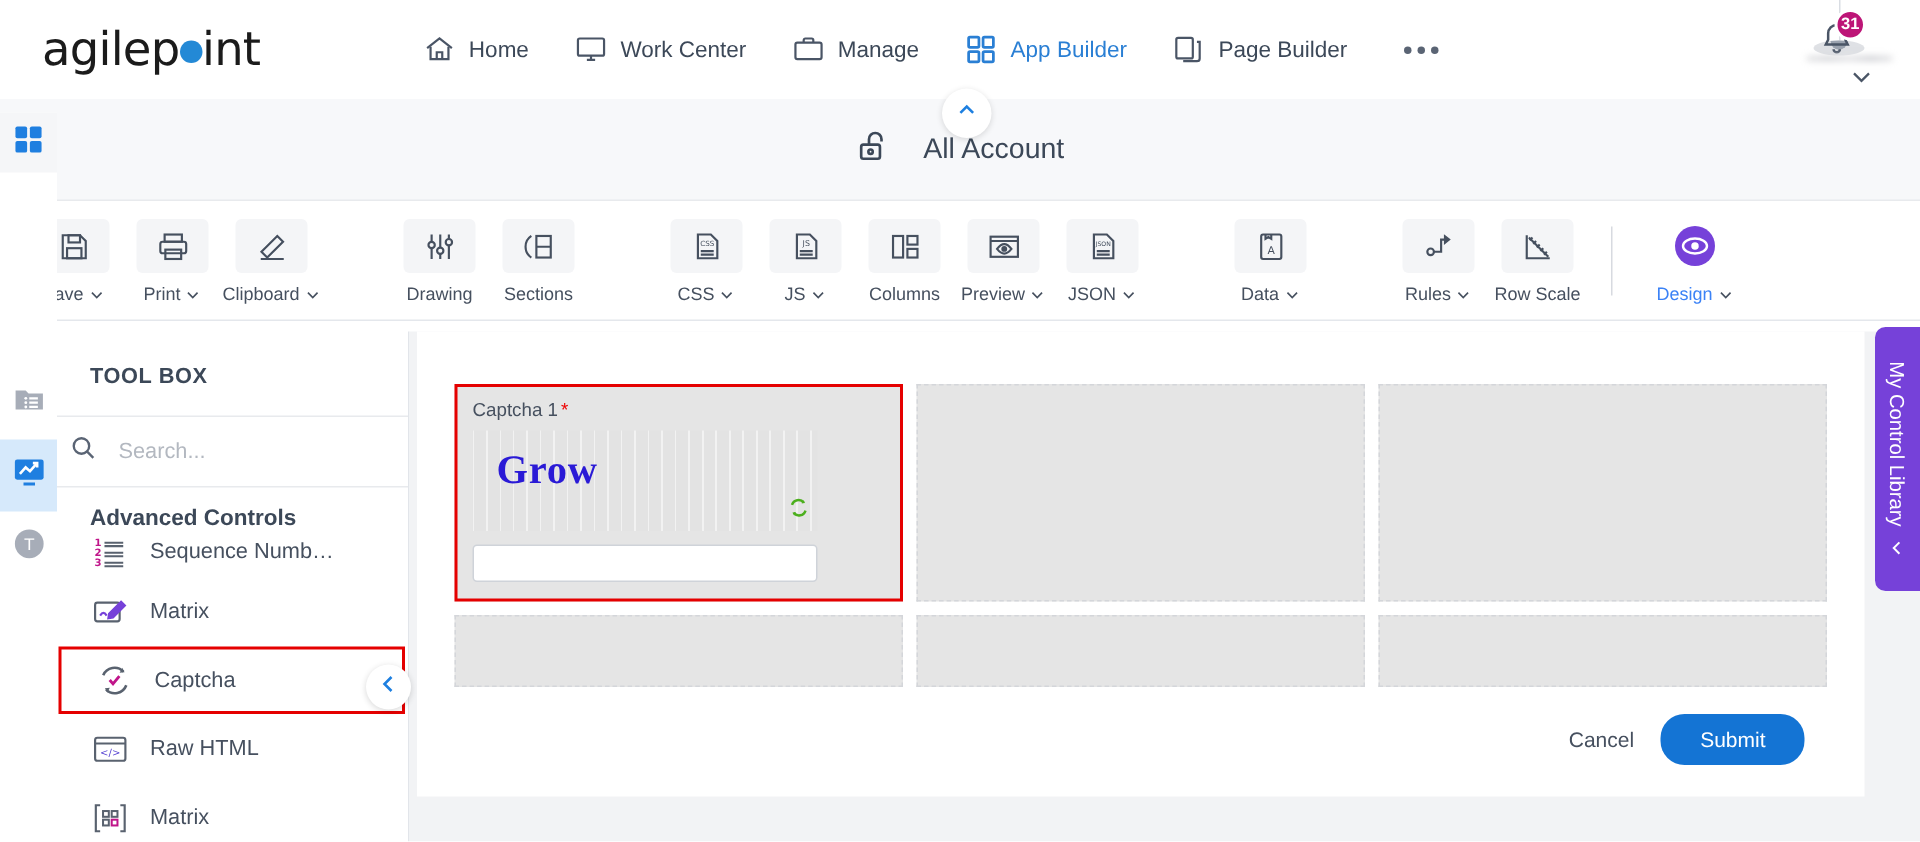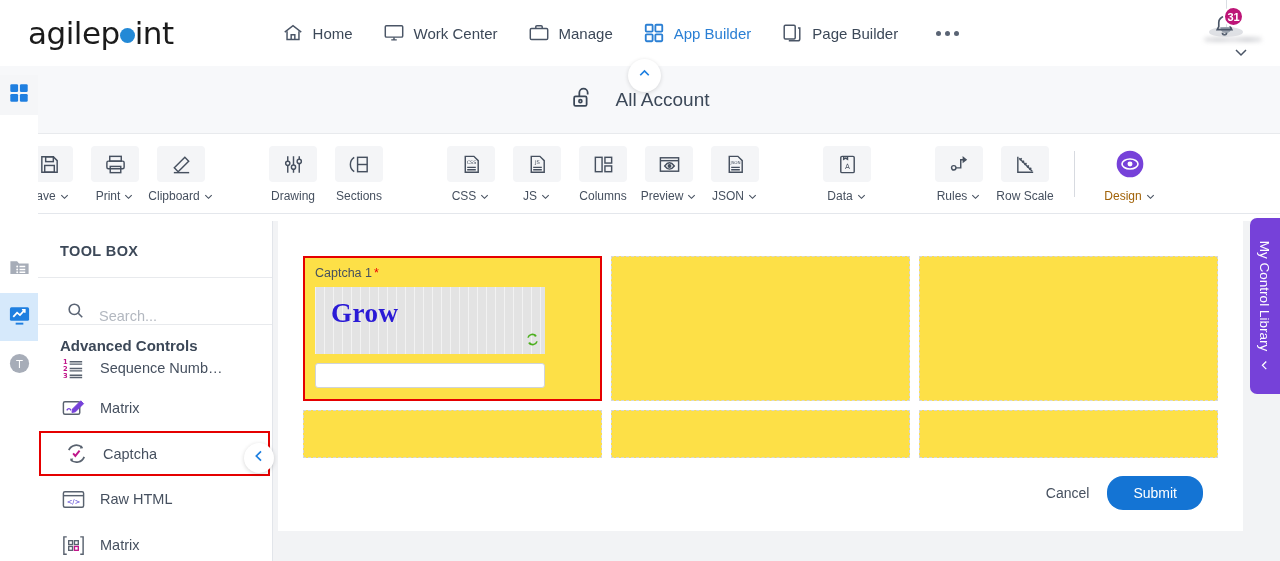--- a/index.html
+++ b/index.html
@@ -84,21 +84,21 @@
     display: flex; align-items: center; justify-content: center; margin-bottom: 7px;
   }
   .tb-icobox.plain { background: transparent; }
   .tb-label {
     font-size: 12px; color: #46505f; display: flex; align-items: center; gap: 3px;
     white-space: nowrap;
   }
   .tb-sep { width: 1px; height: 46px; background: #d7dae0; margin: 0 22px 0 16px; }
   .tb-spacer-sm { width: 16px; }
   .tb-spacer-lg { width: 46px; }
-  .tb-btn.design .tb-label { color: #a16207; }
+  .tb-btn.design .tb-label { color: #3b82f6; }
 
   
   .rail {
     position: absolute; top: 75px; left: 0; width: 38px; height: 486px;
     background: #ffffff;
   }
   .rail-top {
     position: absolute; top: 0; left: 0; width: 38px; height: 40px;
     background: #f5f6f8; display: flex; align-items: center; justify-content: center;
   }
@@ -114,21 +114,21 @@
   .toolbox {
     position: absolute; top: 221px; left: 38px; width: 235px; height: 340px;
     background: #ffffff; border-right: 1px solid #e2e5ea;
   }
   .tbx-title {
     padding: 22px 0 18px 22px; font-size: 14.5px; font-weight: bold;
     color: #3c4858; letter-spacing: .4px;
   }
   .tbx-search {
     height: 48px; border-top: 1px solid #e8eaed; border-bottom: 1px solid #e8eaed;
-    display: flex; align-items: flex-end; padding-left: 28px; gap: 14px;
+    display: flex; align-items: center; padding-left: 8px; gap: 14px;
   }
   .tbx-search input {
     border: none; outline: none; font-size: 14.5px; color: #3c4858;
     width: 150px; background: transparent; font-family: "Liberation Sans", sans-serif;
   }
   .tbx-search input::placeholder { color: #b3b8c0; }
   .tbx-group-title {
     font-size: 15px; font-weight: bold; color: #3c4858;
     padding: 13px 0 0 22px; line-height: 1;
   }
@@ -154,21 +154,21 @@
     position: absolute; top: 221px; left: 273px; width: 1007px; height: 340px;
     background: #f2f3f5;
   }
   .form-card {
     position: absolute; top: 0px; left: 5px; width: 965px; height: 310px;
     background: #ffffff;
   }
   .grid-rows { position: absolute; top: 35px; left: 25px; width: 915px; }
   .grid-row { display: flex; gap: 9px; }
   .cell {
-    border: 1px dashed #d4d6da; background: #fde047;
+    border: 1px dashed #d4d6da; background: #e5e5e5;
   }
   .cell.r1 { width: 299px; height: 145px; }
   .cell.r2 { width: 299px; height: 48px; }
   .cell.selected {
     border: 2.5px solid #e50000; position: relative; padding: 8px 10px 0 10px;
   }
   .cap-label { font-size: 12.5px; color: #46505f; margin-bottom: 7px; }
   .cap-label .req { color: #e00; margin-left: 2px; }
   .cap-img {
     width: 230px; height: 67px; background: #e3e3e3; position: relative;

